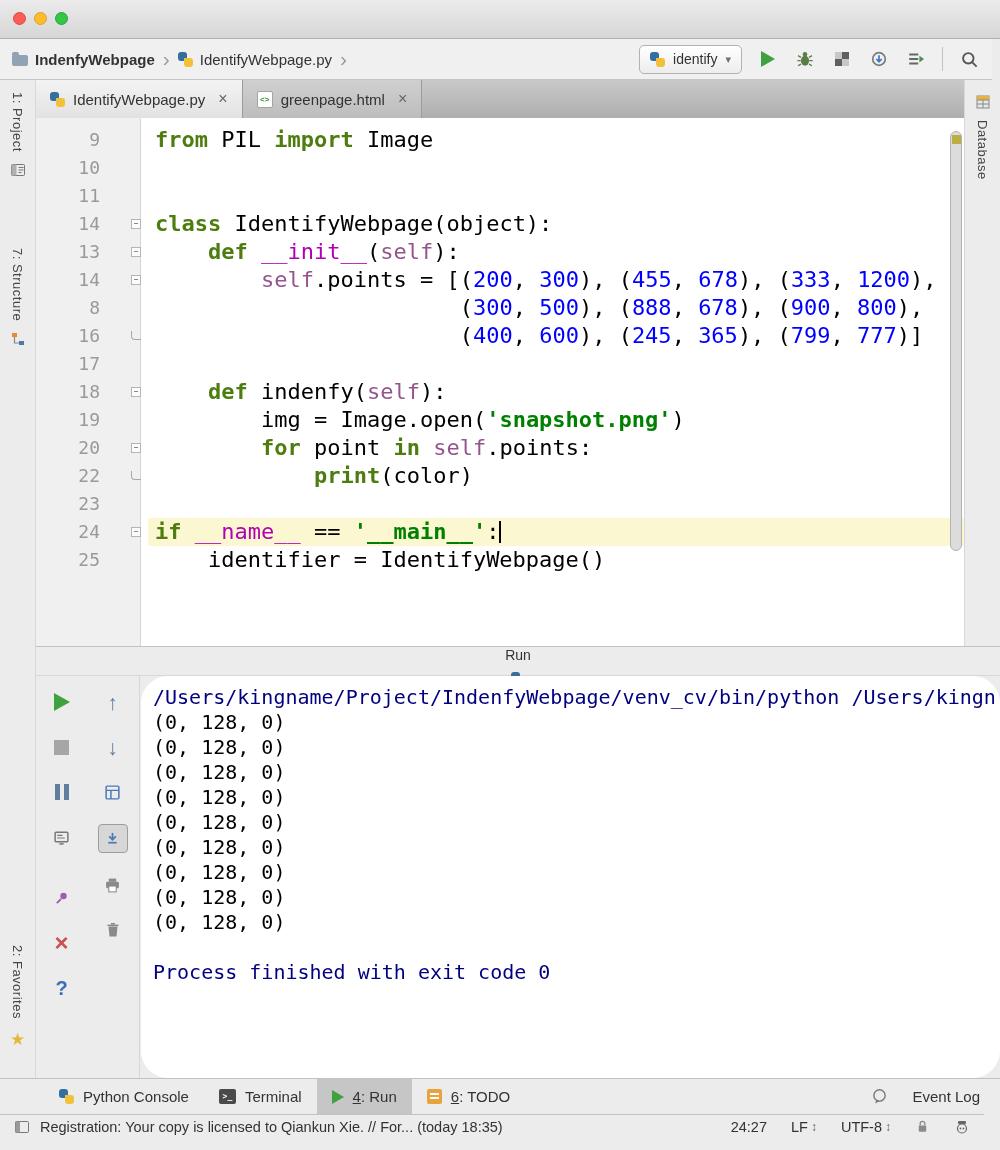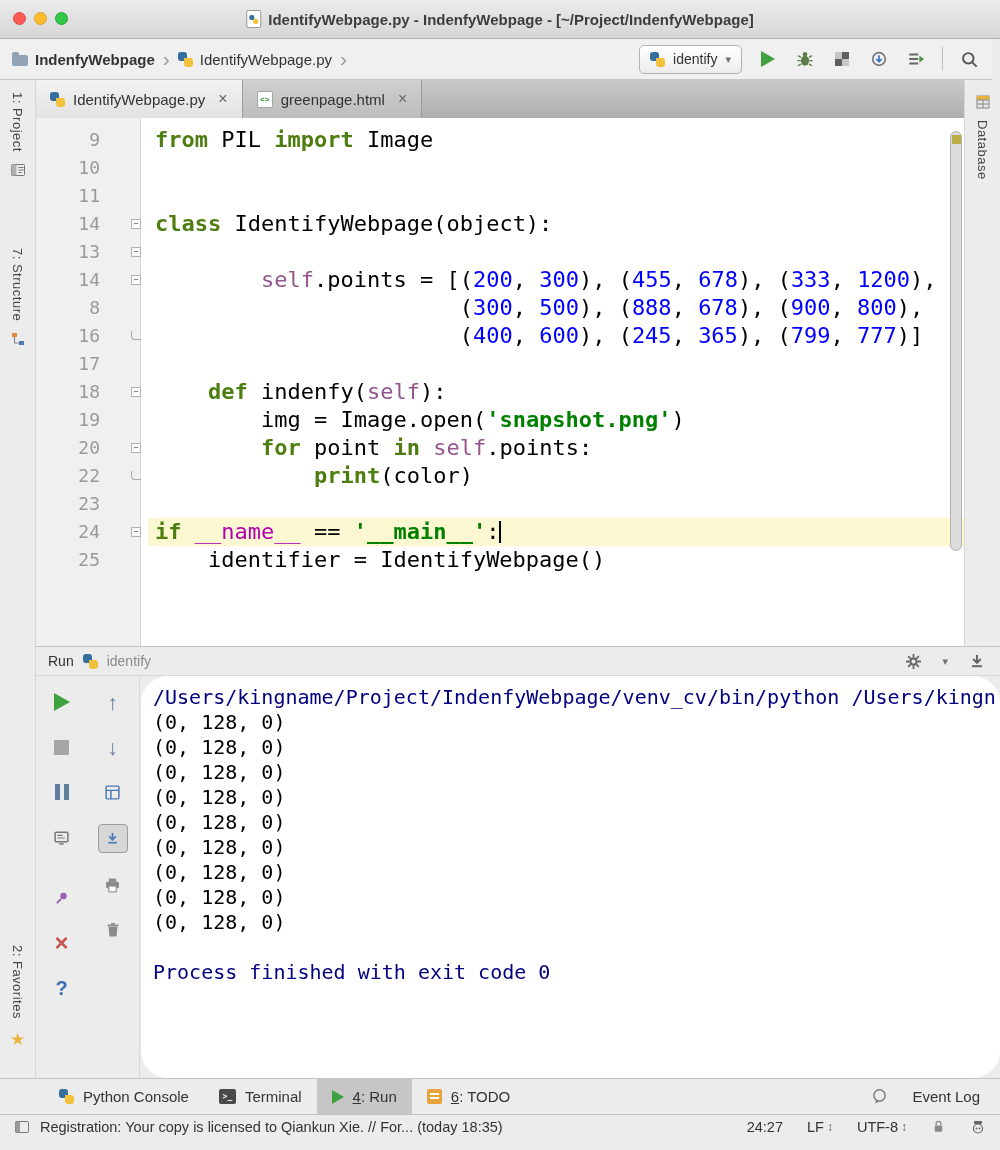--- a/index.html
+++ b/index.html
@@ -90,21 +90,21 @@
   .tok-d{color:#B200B2;}
   .tok-t{color:#000;}
   .caret{display:inline-block;width:2px;height:22px;background:#000;vertical-align:-4px;}
   .vthumb{position:absolute;right:2px;top:13px;width:10px;height:418px;background:#dcdcdc;
           border:1px solid #b3b3b3;border-radius:6px;}
   .inspect-badge{position:absolute;right:3px;top:17px;width:9px;height:9px;background:#bcae43;z-index:3;}
 
   
   .runpanel{position:absolute;left:36px;top:646px;width:964px;height:432px;}
   .runheader{height:30px;background:#ececec;border-top:1px solid #c2c2c2;border-bottom:1px solid #d8d8d8;
-             display:flex;align-items:center;gap:9px;padding:0 12px;box-sizing:border-box;}
+             display:flex;align-items:center;gap:9px;padding:0 12px;box-sizing:border-box;flex-direction:column;}
   .rtitle{font-size:14px;color:#333;}
   .rconfig{font-size:14px;color:#8a8a8a;}
   .runheader-right{margin-left:auto;display:flex;align-items:center;gap:18px;}
   .ctools{position:absolute;left:0;top:30px;width:104px;bottom:0;background:#ececec;
           border-right:1px solid #d6d6d6;box-sizing:border-box;display:flex;}
   .ccol{width:51px;display:flex;flex-direction:column;align-items:center;padding-top:13px;gap:19px;}
   .tbtn{width:26px;height:26px;display:flex;align-items:center;justify-content:center;flex:none;}
   .rerun-tri{width:0;height:0;border-left:16px solid #3fa13f;border-top:9px solid transparent;border-bottom:9px solid transparent;}
   .stop-sq{width:15px;height:15px;background:#a6a6a6;}
   .pause-bars{display:flex;gap:4px;}
@@ -130,39 +130,35 @@
   .twbtn.active{background:#c6c6c6;}
   .twbtn u{text-decoration:underline;}
   .tw-right{margin-left:auto;display:flex;align-items:center;gap:24px;padding:0 6px;}
   .term-ico{width:17px;height:15px;background:#4a4a4a;border-radius:2px;display:flex;align-items:center;justify-content:center;
             color:#fff;font-size:8px;font-weight:bold;font-family:"DejaVu Sans Mono",monospace;}
   .todo-ico{width:15px;height:15px;background:#e8a33d;border-radius:2px;position:relative;}
   .todo-ico::after{content:"";position:absolute;left:3px;right:3px;top:4px;height:1.5px;background:#fff;box-shadow:0 4px 0 #fff;}
   .minitri{width:0;height:0;border-left:12px solid #3fa13f;border-top:7px solid transparent;border-bottom:7px solid transparent;}
 
   
-  .statusbar{position:absolute;left:0;top:1114px;right:0;height:24px;background:#ececec;
+  .statusbar{position:absolute;left:0;top:1114px;right:16px;height:24px;background:#ececec;
              border-top:1px solid #c2c2c2;display:flex;align-items:center;gap:10px;
              padding:0 14px;box-sizing:border-box;font-size:14.5px;color:#333;}
   .sb-right{margin-left:auto;display:flex;align-items:center;gap:24px;}
   .sb-w{display:flex;align-items:center;gap:3px;}
   .updown{font-size:12px;color:#666;}
 </style>
 </head>
 <body>
 
 <div class="titlebar">
   <div class="traffic">
     <span class="tl red"></span>
     <span class="tl yellow"></span>
     <span class="tl green"></span>
-  </div>
-  <div class="title-wrap">
-    <span class="fileico"></span>
-    <span class="title-text">IdentifyWebpage.py - IndenfyWebpage - [~/Project/IndenfyWebpage]</span>
   </div>
 </div>
 
 <div class="navbar">
   <div class="crumbs">
     <span class="folderico"></span>
     <span class="crumb bold">IndenfyWebpage</span>
     <span class="chev">›</span>
     <span class="pyico"></span>
     <span class="crumb">IdentifyWebpage.py</span>
@@ -281,20 +277,21 @@
         <span class="fold">
           <i class="fm m"></i>
         </span>
         <span class="codecell"><span class="tok-k">class</span><span class="tok-t"> IdentifyWebpage(object):</span></span>
       </div>
       <div class="erow">
         <span class="ln">13</span>
         <span class="fold">
           <i class="fm m"></i>
         </span>
+        <span class="codecell"><span class="tok-t">    </span><span class="tok-k">def</span><span class="tok-t"> </span><span class="tok-d">__init__</span><span class="tok-t">(</span><span class="tok-v">self</span><span class="tok-t">):</span></span>
       </div>
       <div class="erow">
         <span class="ln">14</span>
         <span class="fold">
           <i class="fm m"></i>
         </span>
         <span class="codecell"><span class="tok-t">        </span><span class="tok-v">self</span><span class="tok-t">.points = [(</span><span class="tok-n">200</span><span class="tok-t">, </span><span class="tok-n">300</span><span class="tok-t">), (</span><span class="tok-n">455</span><span class="tok-t">, </span><span class="tok-n">678</span><span class="tok-t">), (</span><span class="tok-n">333</span><span class="tok-t">, </span><span class="tok-n">1200</span><span class="tok-t">),</span></span>
       </div>
       <div class="erow">
         <span class="ln">8</span>

